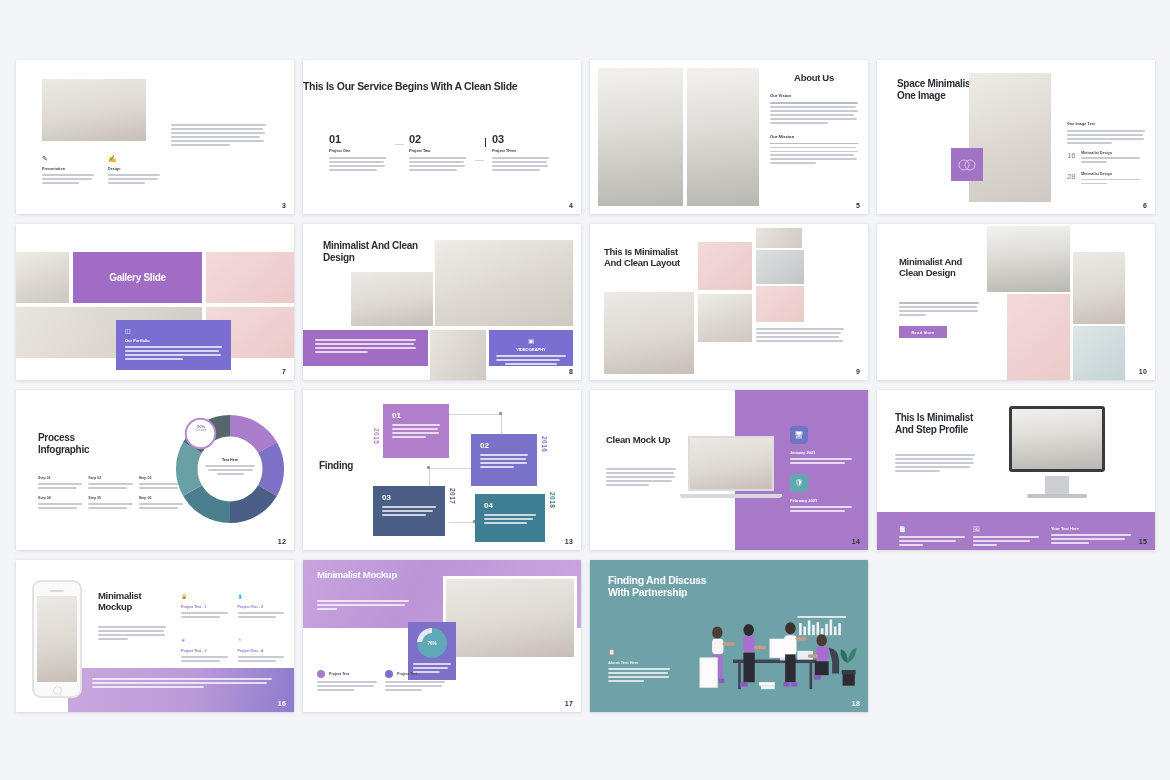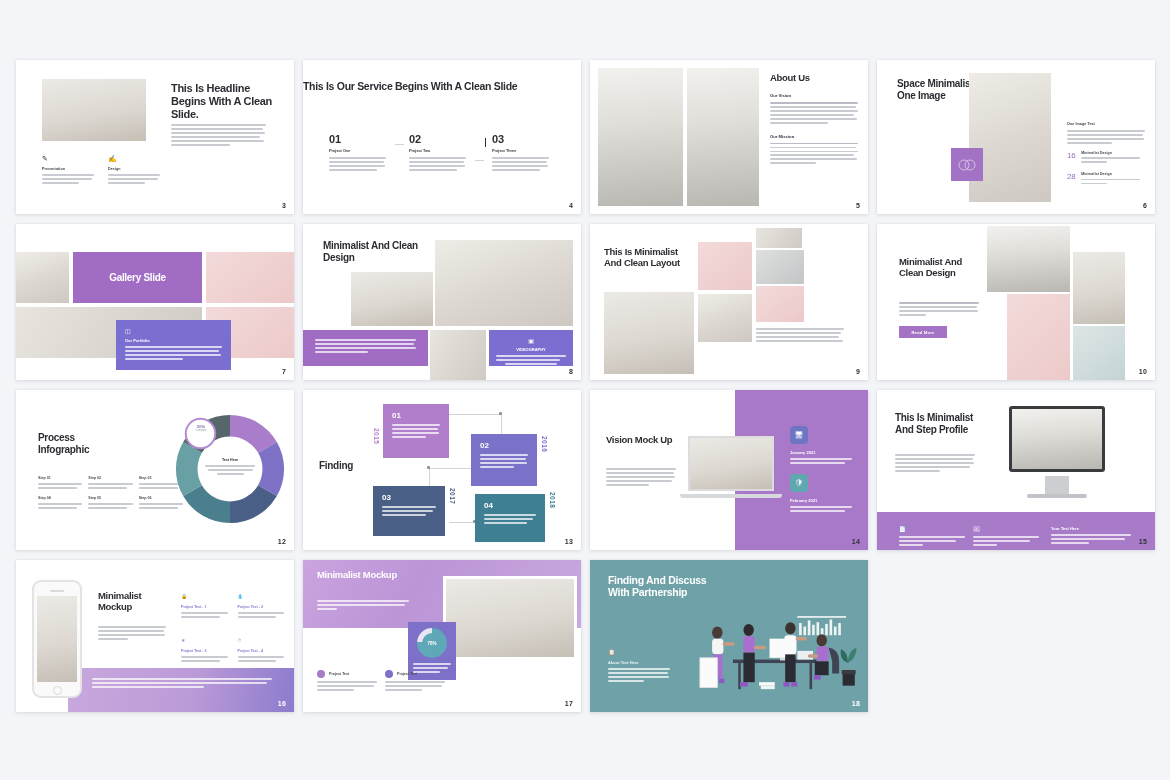--- a/index.html
+++ b/index.html
@@ -53,21 +53,21 @@
   .s4-h { position:absolute; left:0; right:0; top:20px; text-align:left; font-size:10.5px; }
   .s4-col { position:absolute; top:74px; width:57px; }
   .s4-num { font-size:11px; font-weight:700; color:#2b2d33; letter-spacing:0; line-height:1;}
   .s4-sub { font-size:3.8px; font-weight:700; color:#35373d; margin:4px 0 4px;}
   .s4-div { position:absolute; top:78px; width:1px; height:9px; background:#2b2d33;}
 
   
   .s5-i1 { position:absolute; left:8px; top:8px; width:85px; bottom:8px;}
   .s5-i2 { position:absolute; left:97px; top:8px; width:72px; bottom:8px;}
   .s5-tx { position:absolute; left:180px; top:12px; width:88px;}
-  .s5-h { font-size:9.5px; }
+  .s5-h { font-size:9.5px;text-align:center; }
   .sec-t { font-size:4.2px; font-weight:700; color:#2e3036; margin:10px 0 4px;}
 
   
   .s6-h { position:absolute; left:20px; top:18px; width:84px; font-size:10px;}
   .s6-img { position:absolute; left:92px; top:13px; width:82px; bottom:12px;}
   .s6-sq { position:absolute; left:74px; top:88px; width:32px; height:33px; background:#a273c4;}
   .s6-r { position:absolute; left:190px; top:62px; width:78px;}
   .s6-stat { display:flex; align-items:flex-start; gap:6px; margin-top:7px;}
   .s6-n { font-size:8px; color:#9a6cc0; font-weight:400; letter-spacing:-.3px;}
 
@@ -184,21 +184,20 @@
   .s18-p { position:absolute; left:18px; top:108px; width:62px;}
   .s18-art { position:absolute; left:96px; top:36px; right:8px; bottom:8px;}
 </style>
 </head>
 <body>
 
 <div class="grid">
 
   <div class="slide">
     <div class="s3-img ph ph-room"></div>
-    <div class="s3-h h">This Is Headline Begins With A Clean Slide.</div>
     <div class="s3-p">
       <div class="ln" style="width:100%"></div>
         <div class="ln" style="width:97%"></div>
       <div class="ln" style="width:99%"></div>
         <div class="ln" style="width:94%"></div>
       <div class="ln" style="width:98%"></div>
         <div class="ln" style="width:62%"></div>
     </div>
     <div class="s3-c1">
       <span class="feat-ico">✎</span>
@@ -499,21 +498,21 @@
     </div>
     <div class="tl-y" style="left:246px;top:102px;color:#3f7f93">2018</div>
 
     <div class="s13-h h">Finding</div>
     <div class="pg">13</div>
   </div>
 
   <div class="slide">
     <div class="s14-r"></div>
     <div class="s14-l"></div>
-    <div class="s14-h h">Vision Mock Up</div>
+    <div class="s14-h h">Clean Mock Up</div>
     <div class="s14-p">
       <div class="ln" style="width:100%"></div>
         <div class="ln" style="width:97%"></div>
       <div class="ln" style="width:99%"></div>
         <div class="ln" style="width:94%"></div>
         <div class="ln" style="width:62%"></div>
     </div>
     <div class="s14-lap">
       <div class="ph ph-room" style="position:absolute;left:8px;top:0;width:86px;height:55px;border:2px solid #dcdcde;"></div>
       <div style="position:absolute;left:0;bottom:0;width:102px;height:4px;background:#d8d9dc;border-radius:0 0 3px 3px"></div>

